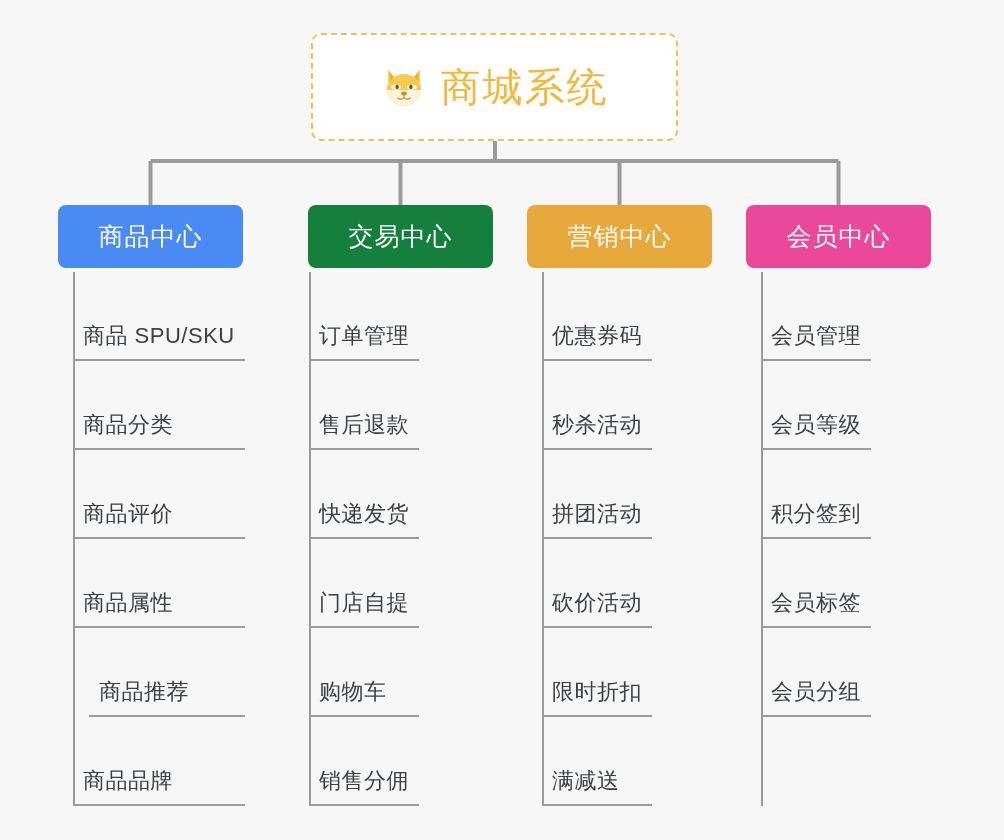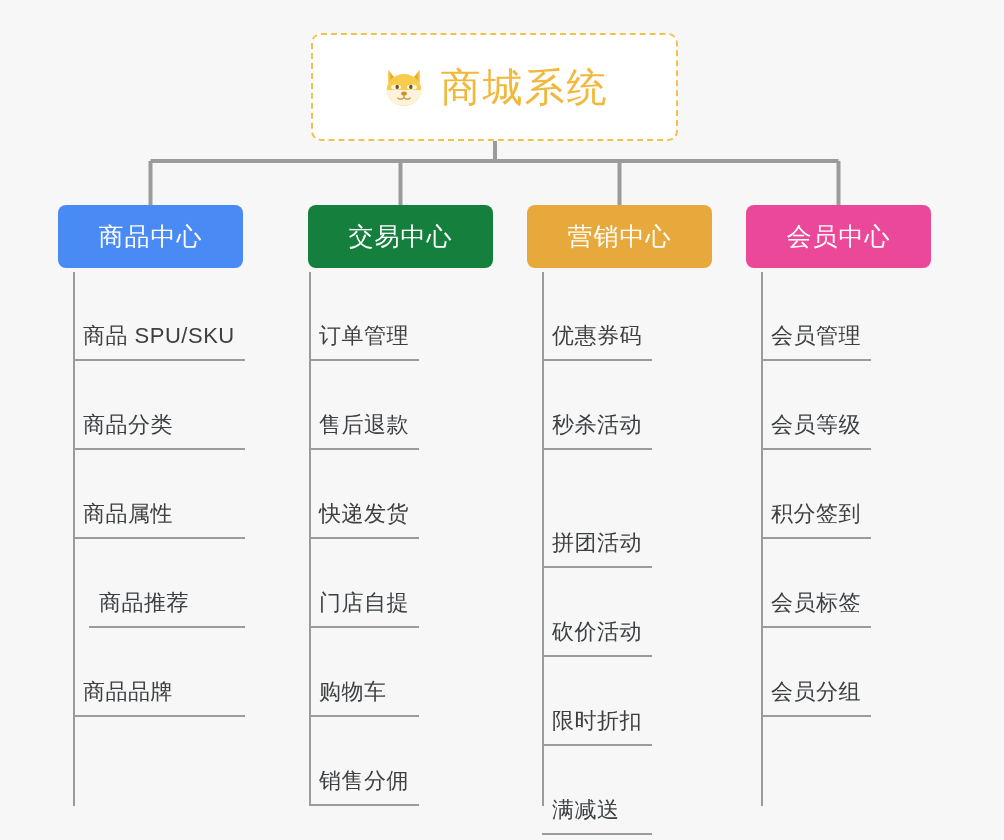--- a/index.html
+++ b/index.html
@@ -144,20 +144,23 @@
       </div>
       <div class="leaf-col" style="left: 73px;">
         <div class="leaf-trunk" style="height: 534px; background: rgb(155, 155, 155);"></div>
         <div class="leaf-item" style="border-bottom-color: rgb(155, 155, 155);">
           <span class="leaf-label">商品 SPU/SKU</span>
         </div>
         <div class="leaf-item" style="border-bottom-color: rgb(155, 155, 155);">
           <span class="leaf-label">商品分类</span>
         </div>
         <div class="leaf-item" style="border-bottom-color: rgb(155, 155, 155);">
+          <span class="leaf-label">商品评价</span>
+        </div>
+        <div class="leaf-item" style="border-bottom-color: rgb(155, 155, 155);">
           <span class="leaf-label">商品属性</span>
         </div>
         <div class="leaf-item" style="border-bottom-color: rgb(155, 155, 155); margin-left: 16px;">
           <span class="leaf-label">商品推荐</span>
         </div>
         <div class="leaf-item" style="border-bottom-color: rgb(155, 155, 155);">
           <span class="leaf-label">商品品牌</span>
         </div>
       </div>
       <div class="cat-box" style="left: 308px; top: 205px; width: 185px; background: #15803d;">
@@ -188,21 +191,21 @@
         <span>营销中心</span>
       </div>
       <div class="leaf-col" style="left: 542px;">
         <div class="leaf-trunk" style="height: 534px; background: rgb(155, 155, 155);"></div>
         <div class="leaf-item" style="border-bottom-color: rgb(155, 155, 155);">
           <span class="leaf-label">优惠券码</span>
         </div>
         <div class="leaf-item" style="border-bottom-color: rgb(155, 155, 155);">
           <span class="leaf-label">秒杀活动</span>
         </div>
-        <div class="leaf-item" style="border-bottom-color: rgb(155, 155, 155); margin-top: 29px;">
+        <div class="leaf-item" style="border-bottom-color: rgb(155, 155, 155);">
           <span class="leaf-label">拼团活动</span>
         </div>
         <div class="leaf-item" style="border-bottom-color: rgb(155, 155, 155);">
           <span class="leaf-label">砍价活动</span>
         </div>
         <div class="leaf-item" style="border-bottom-color: rgb(155, 155, 155);">
           <span class="leaf-label">限时折扣</span>
         </div>
         <div class="leaf-item" style="border-bottom-color: rgb(155, 155, 155);">
           <span class="leaf-label">满减送</span>

